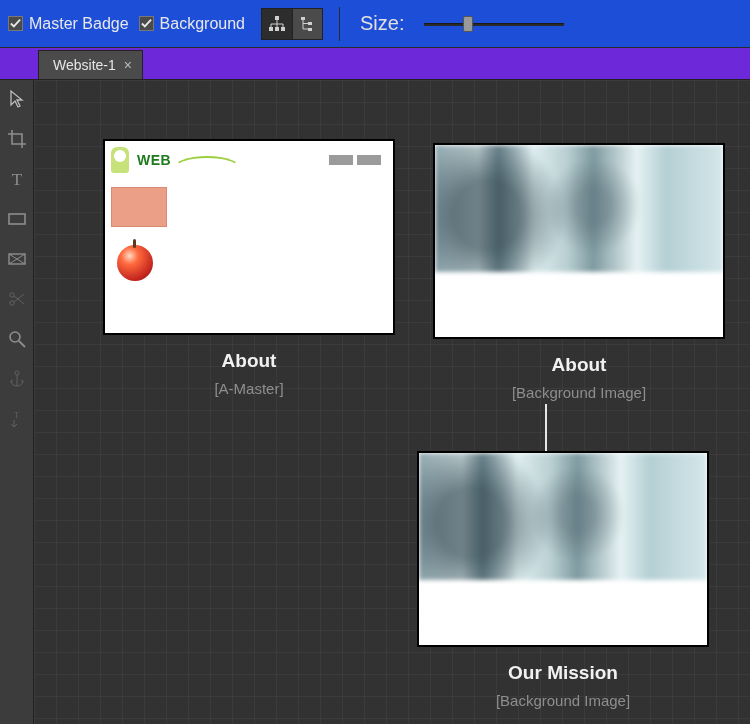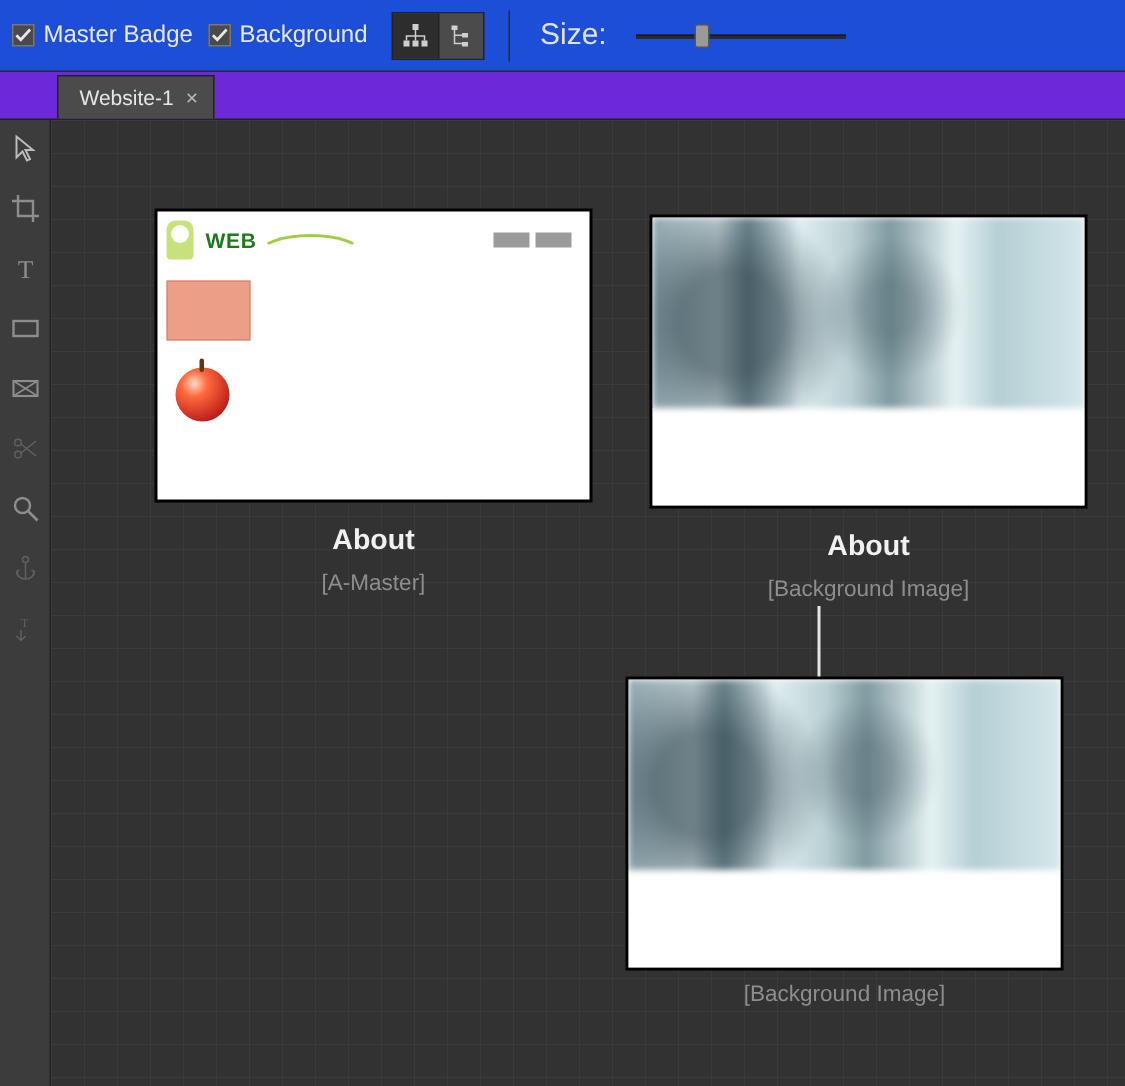--- a/index.html
+++ b/index.html
@@ -349,17 +349,18 @@
 
     <div class="connector" style="left:511px; top:324px; height:48px;"></div>
 
     <div class="page" style="left:384px; top:372px;">
       <div class="thumb-frame">
         <div class="bg-inner">
           <div class="bg-photo"></div>
           <div class="bg-white"></div>
         </div>
       </div>
+      <div class="page-title">Our Mission</div>
       <div class="page-master">[Background Image]</div>
     </div>
 
   </div>
 </div>
 
 </body></html>

